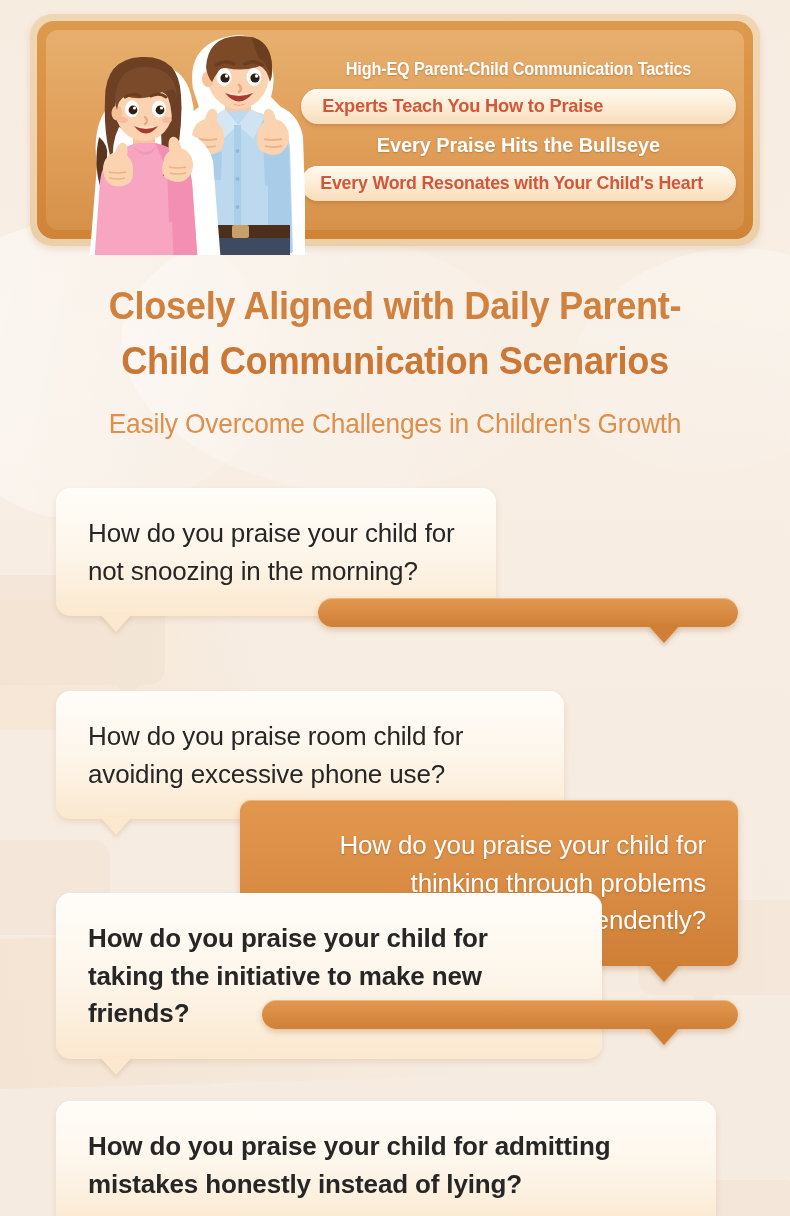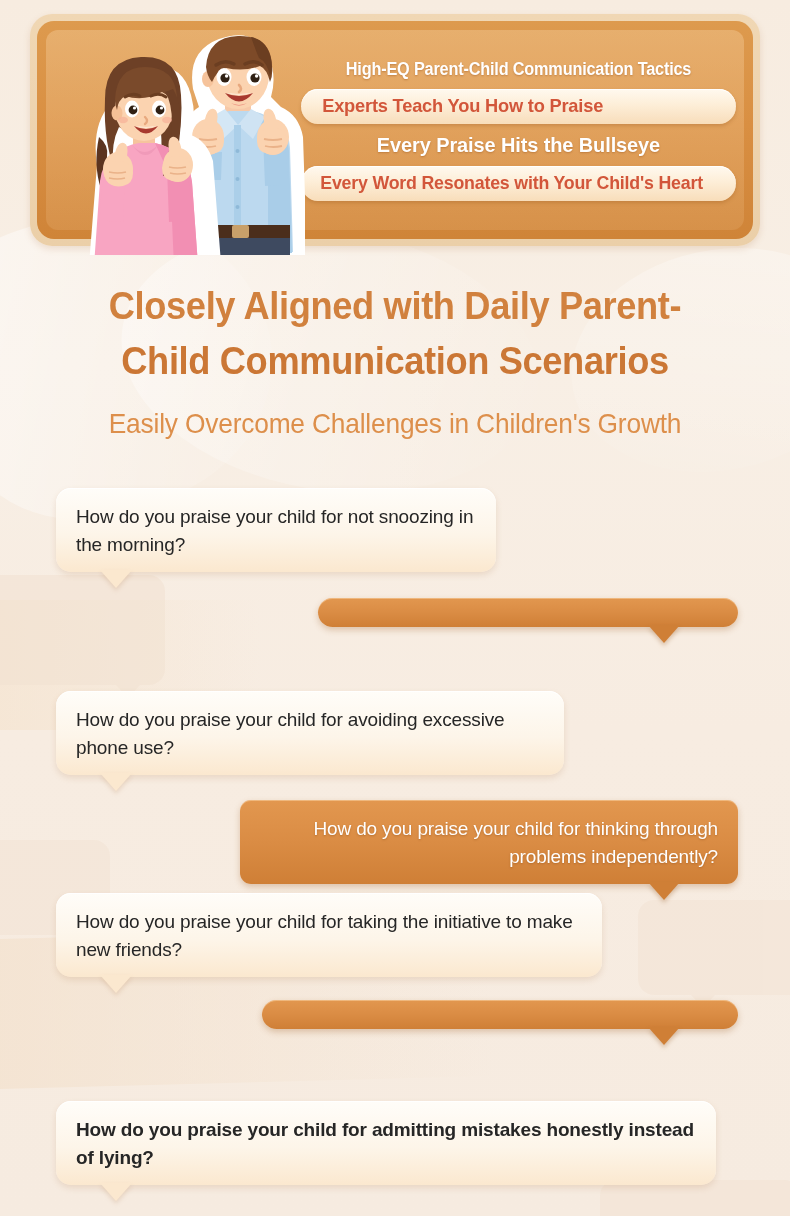--- a/index.html
+++ b/index.html
@@ -103,21 +103,21 @@
     color:#dd8f4b;font-weight:400;font-size:28px;letter-spacing:-.2px;
     transform:scaleX(.94);transform-origin:center top;
   }
 
   
   .bubbles{position:absolute;left:0;top:488px;width:790px;}
   .bubble{
     position:absolute;box-sizing:border-box;border-radius:15px;
     padding:15px 20px 14px;
   }
-  .bubble .txt{margin:0;font-size:19px;line-height:1.45;letter-spacing:-.15px;}
+  .bubble .txt{margin:12px;font-size:26px;line-height:1.45;letter-spacing:-.15px;}
 
   .bubble.light{
     background:linear-gradient(180deg,#fffdf9 0%,#fdf5e9 55%,#fbe8cf 100%);
     color:#262626;
     box-shadow:0 3px 6px rgba(180,130,85,.20), inset 0 1px 0 rgba(255,255,255,.95);
   }
   .bubble.light .tail{
     position:absolute;bottom:-16px;width:0;height:0;
     border-left:16px solid transparent;border-right:16px solid transparent;
     border-top:18px solid #fbe8cf;
@@ -305,30 +305,30 @@
     <div class="bubble light" style="left:56px;top:0px;width:440px;">
       <p class="txt">How do you praise your child for not snoozing in the morning?</p>
       <span class="tail" style="left:44px;"></span>
     </div>
 
     <div class="bubble orange align-right" style="left:318px;top:110px;width:420px;">
       <span class="tail" style="right:58px;"></span>
     </div>
 
     <div class="bubble light" style="left:56px;top:203px;width:508px;">
-      <p class="txt">How do you praise your child for avoiding excessive phone use?</p>
+      <p class="txt">How do you praise room child for avoiding excessive phone use?</p>
       <span class="tail" style="left:44px;"></span>
     </div>
 
     <div class="bubble orange align-right" style="left:240px;top:312px;width:498px;border-radius:11px;">
       <p class="txt">How do you praise your child for thinking through problems independently?</p>
       <span class="tail" style="right:58px;"></span>
     </div>
 
-    <div class="bubble light" style="left:56px;top:405px;width:546px;">
+    <div class="bubble light" style="left:56px;top:405px;width:546px;font-weight:bold;">
       <p class="txt">How do you praise your child for taking the initiative to make new friends?</p>
       <span class="tail" style="left:44px;"></span>
     </div>
 
     <div class="bubble orange align-right" style="left:262px;top:512px;width:476px;">
       <span class="tail" style="right:58px;"></span>
     </div>
 
     <div class="bubble light" style="left:56px;top:613px;width:660px;font-weight:bold;">
       <p class="txt">How do you praise your child for admitting mistakes honestly instead of lying?</p>

